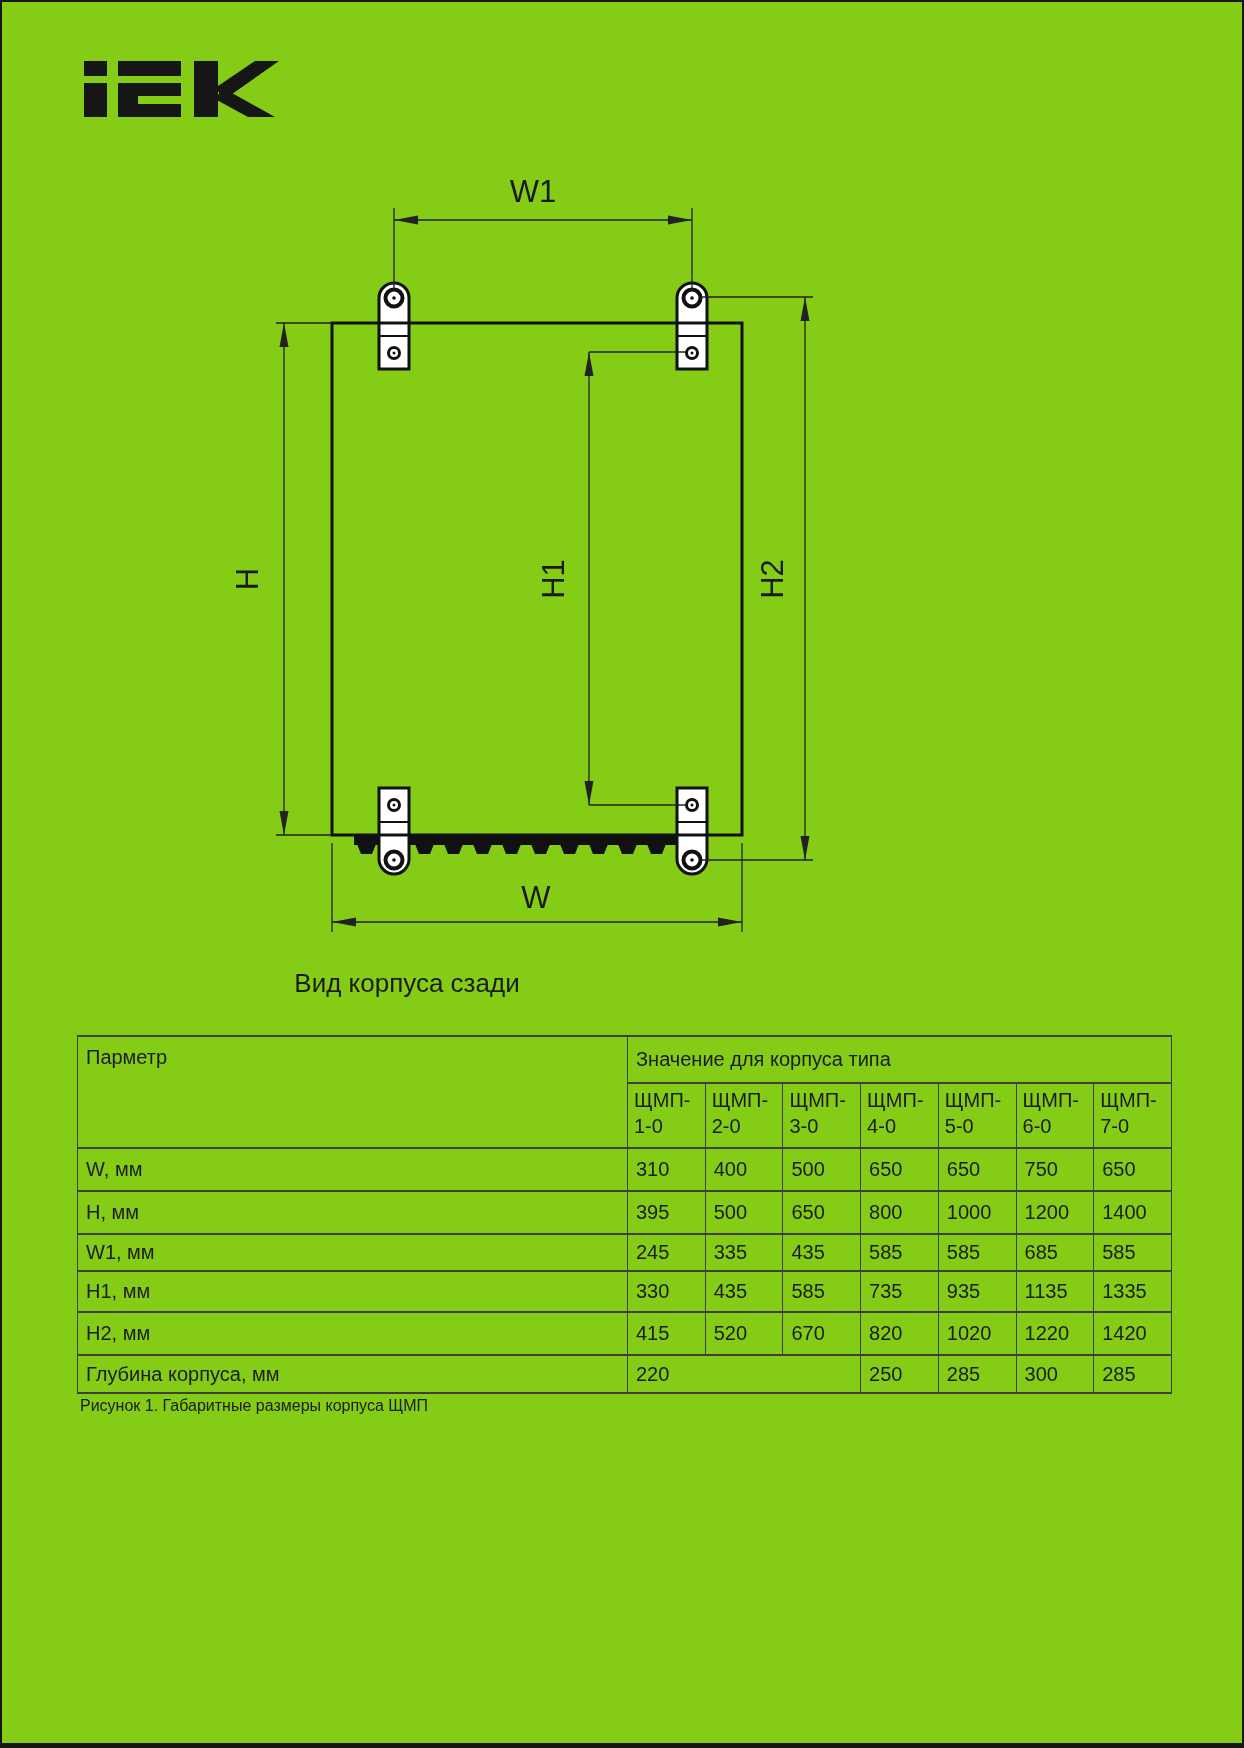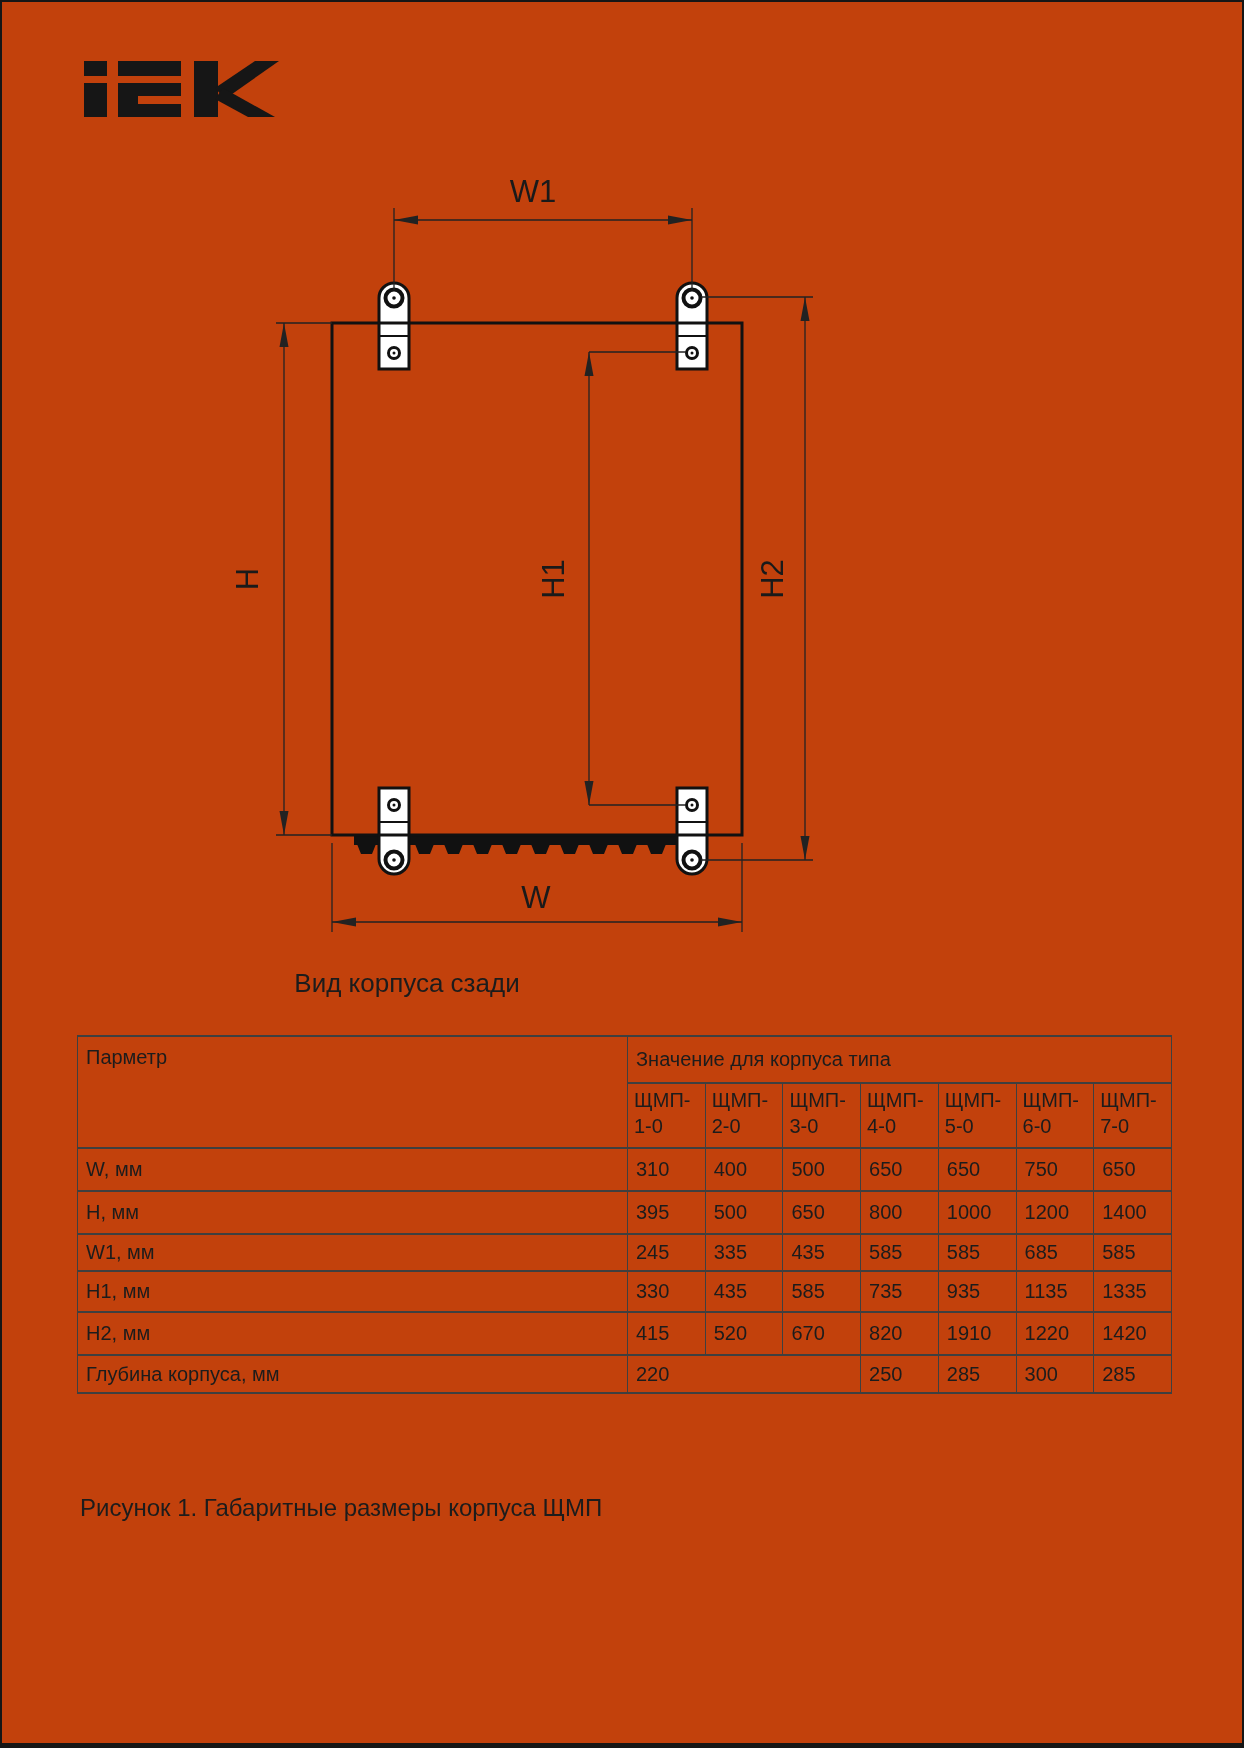--- a/index.html
+++ b/index.html
@@ -1,19 +1,19 @@
 <!DOCTYPE html>
 <html><head>
 <meta charset="utf-8">
 <style>
   html,body{margin:0;padding:0;background:#888;}
   .page{
     position:relative;
     width:1244px;height:1748px;
-    background:#c2410c;
+    background:#84cc16;
     box-sizing:border-box;
     border:2px solid #161616;
     border-bottom-width:5px;
     font-family:"Liberation Sans", sans-serif;
     color:#1c1c1c;
     overflow:hidden;
   }
   .drawing-svg{position:absolute;left:0;top:0;}
   .drawing-caption{
     position:absolute;left:270px;top:966px;width:270px;
@@ -26,22 +26,22 @@
   .dim-table td,.dim-table th{
     border:1px solid #3f3f3f;
     border-top-width:2px;border-bottom-width:2px;
     font-size:20px;font-weight:normal;text-align:left;
     padding:4px 8px;color:#1c1c1c;overflow:hidden;
   }
   .dim-table .param-h{vertical-align:top;padding-top:9px;margin-top:36px;}
   .dim-table .type-h{white-space:pre-line;vertical-align:top;line-height:26px;padding:3px 6px;}
   .dim-table .val{vertical-align:middle;}
   .figure-caption{
-    position:absolute;left:78px;top:1492px;
-    font-size:24px;color:#1c1c1c;
+    position:absolute;left:78px;top:1395px;
+    font-size:16px;color:#1c1c1c;
   }
 </style>
 </head>
 <body>
 
 <div class="page">
 
   <svg class="drawing-svg" width="1244" height="1010" viewBox="0 0 1244 1010">
 
     <g fill="#161616" aria-label="IEK">
@@ -231,21 +231,21 @@
       <td class="val">935</td>
       <td class="val">1135</td>
       <td class="val">1335</td>
     </tr>
     <tr style="height:43px">
       <td class="val">H2, мм</td>
       <td class="val">415</td>
       <td class="val">520</td>
       <td class="val">670</td>
       <td class="val">820</td>
-      <td class="val">1910</td>
+      <td class="val">1020</td>
       <td class="val">1220</td>
       <td class="val">1420</td>
     </tr>
     <tr style="height:38px">
       <td class="val">Глубина корпуса, мм</td>
       <td class="val" colspan="3">220</td>
       <td class="val">250</td>
       <td class="val">285</td>
       <td class="val">300</td>
       <td class="val">285</td>

